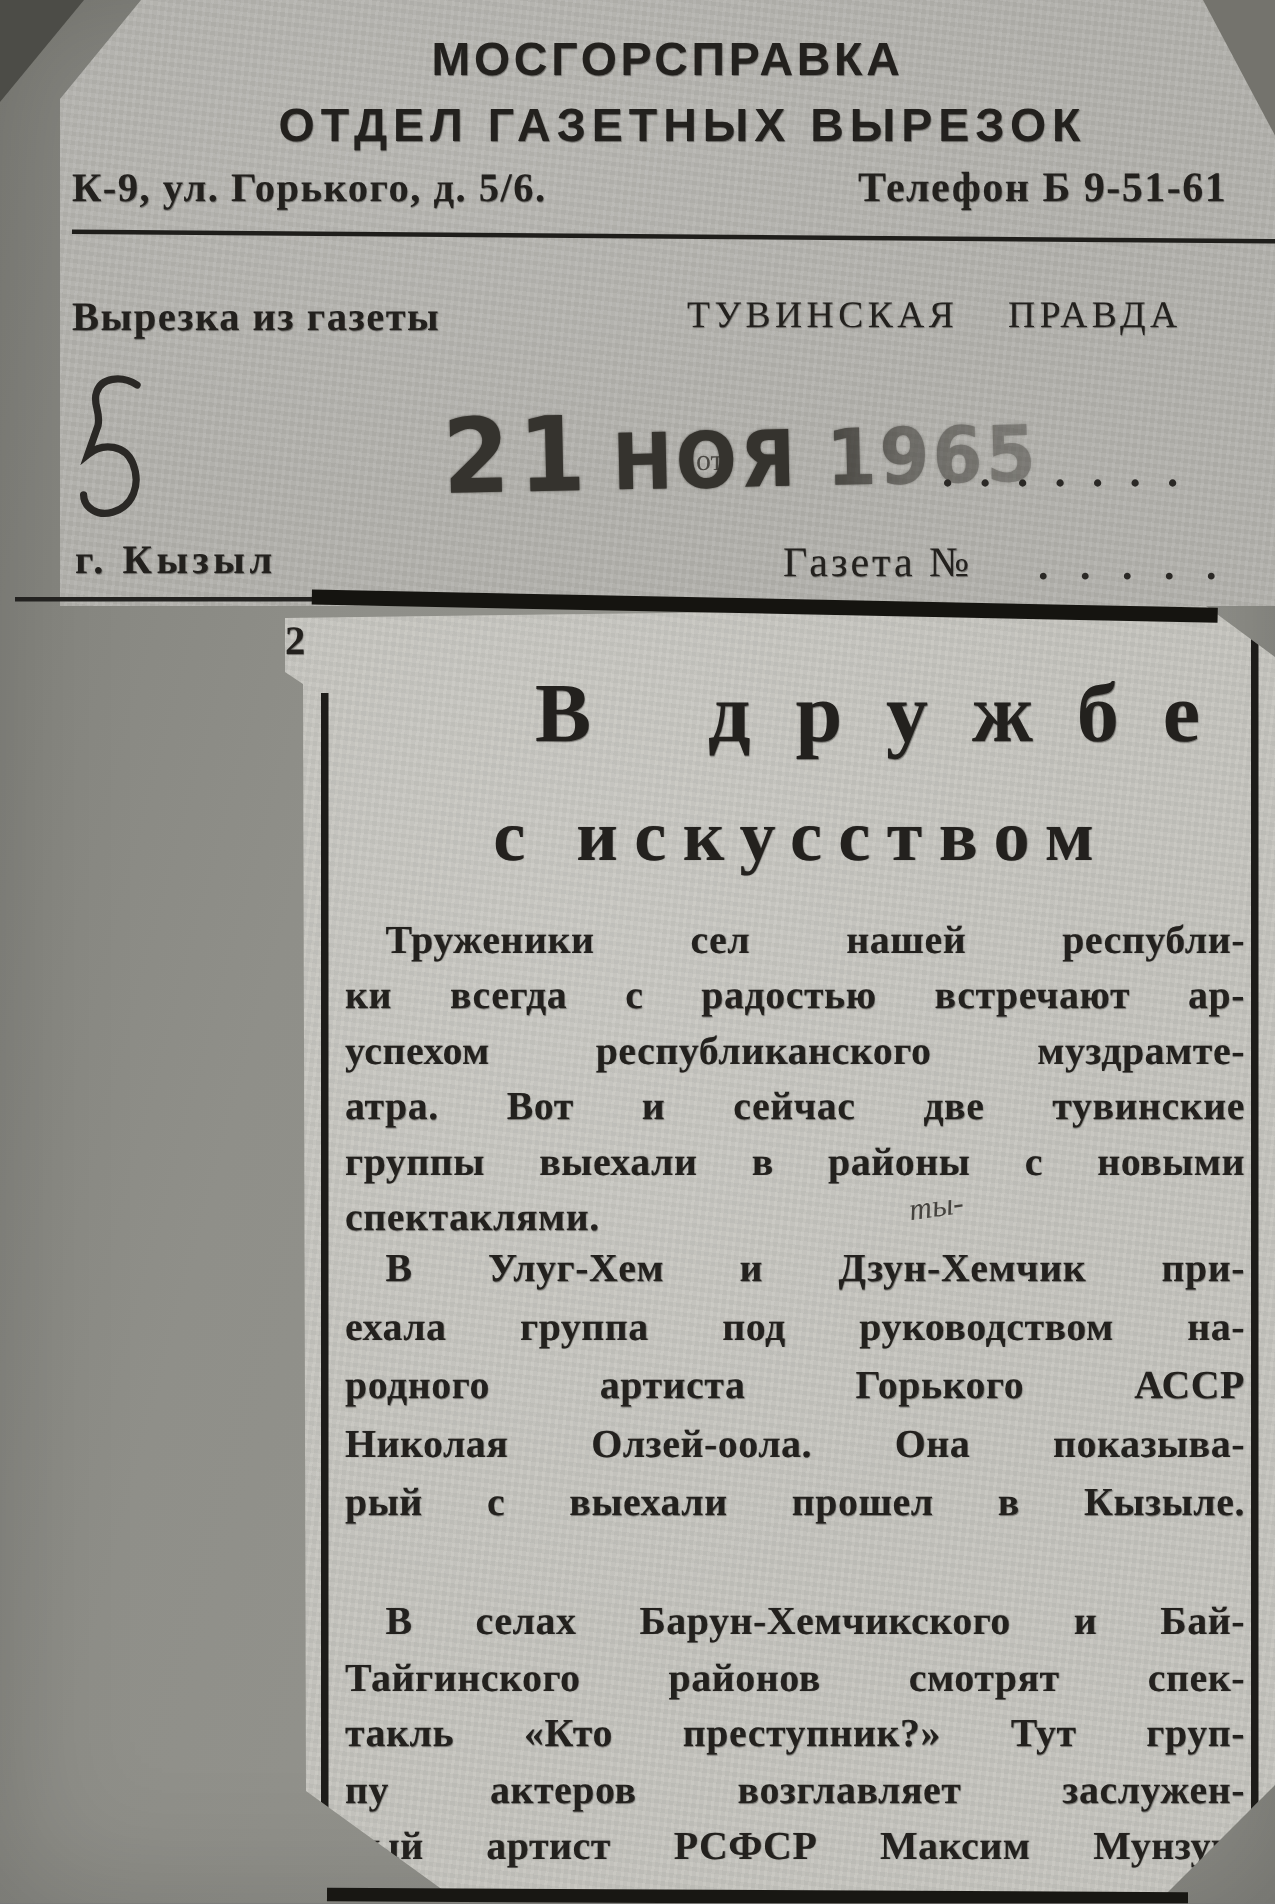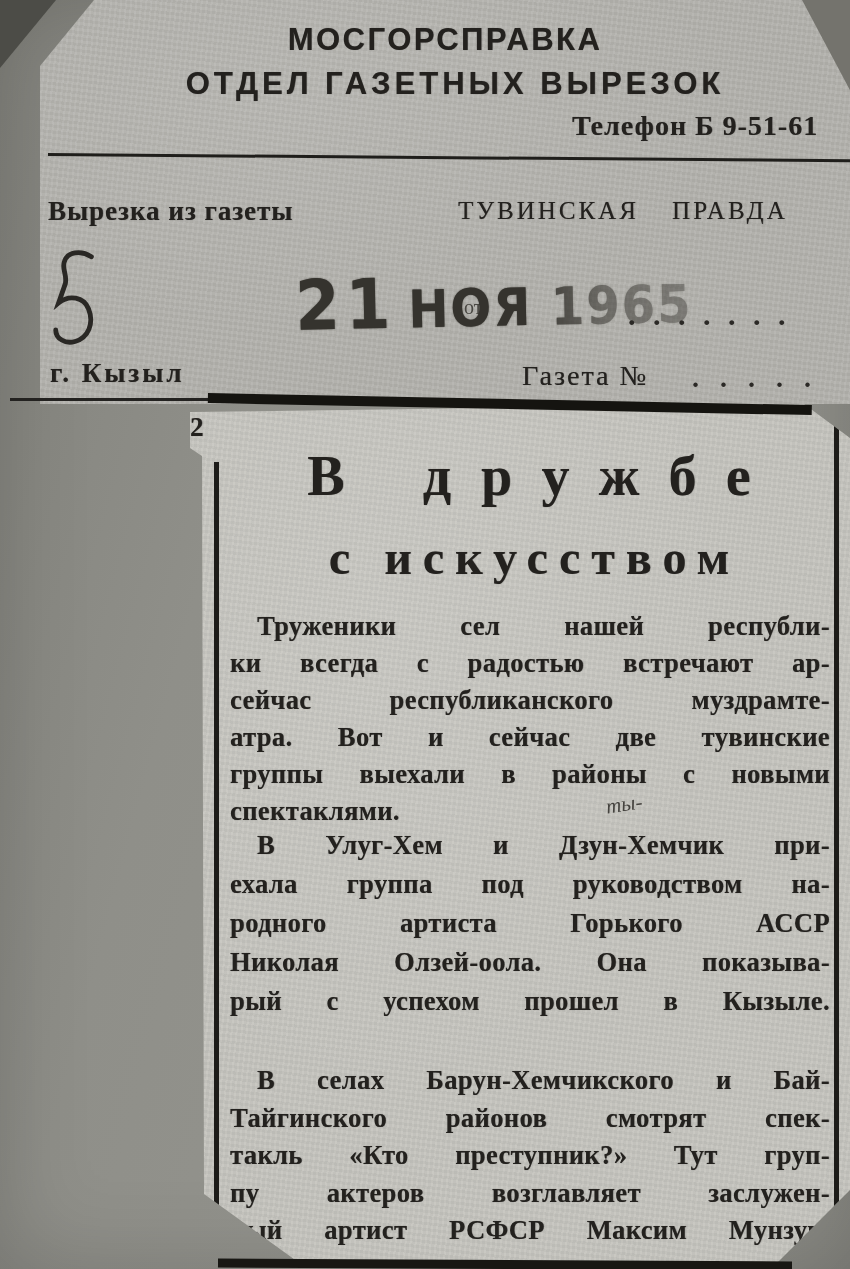--- a/index.html
+++ b/index.html
@@ -66,21 +66,21 @@
 
   
   .clipping {
     position:absolute; left:186px; top:404px; width:664px; height:858px;
     background-color: var(--clipping-paper,#c5c4be); z-index:1;
     clip-path: polygon(4px 8px, 618px 0, 664px 34px, 664px 786px, 592px 858px, 112px 858px, 18px 790px, 16px 52px, 4px 44px);
   }
   .pagenum { left:4px; top:8px; font-size:27px; font-weight:bold; }
   .left-rule  { left:28px;  top:58px; width:5px; height:772px; background:#1d1c19; }
   .right-rule { left:648px; top:20px; width:5px; height:806px; background:#1d1c19; }
-  .title1 { left:42px; top:40px; width:602px; text-align:center;
+  .title1 { left:42px; top:40px; width:602px; text-align:right;
     font-size:56px; font-weight:bold; letter-spacing:30px; word-spacing:4px; text-indent:30px; }
   .title2 { left:42px; top:126px; width:602px; text-align:center;
     font-size:48px; font-weight:bold; letter-spacing:11px; text-indent:11px; }
   .correction { left:420px; top:388px; font-size:21px; font-style:italic; color:#45433f;
     transform:rotate(-8deg); }
   .para { position:absolute; left:44px; width:600px; font-size:26.5px; font-weight:bold;
     letter-spacing:0.4px; }
   .para-1 { top:204px; line-height:37px; }
   .para-2 { top:422px; line-height:39px; }
   .para-3 { top:658px; line-height:37.5px; }
@@ -97,20 +97,21 @@
 <body>
 
 <div class="canvas">
 
   <div class="abs corner-tl"></div>
   <div class="abs bg-right"></div>
 
   <div class="slip paper">
     <div class="abs org1 ink">МОСГОРСПРАВКА</div>
     <div class="abs org2 ink">ОТДЕЛ ГАЗЕТНЫХ ВЫРЕЗОК</div>
+    <div class="abs addr ink">К-9, ул. Горького, д. 5/6.</div>
     <div class="abs phone ink">Телефон Б 9-51-61</div>
     <div class="abs rule1"></div>
     <div class="abs cutfrom ink">Вырезка из газеты</div>
     <div class="abs npname ink">ТУВИНСКАЯ ПРАВДА</div>
 
     <svg class="abs hand5" viewBox="0 0 60 110" aria-hidden="true">
       <path d="M47 9 C36 2 22 4 19 14 C16 22 22 27 20 37 L13 57 C24 48 39 51 44 63 C50 78 44 93 30 97 C20 100 10 94 10 85" fill="none" stroke-width="5" stroke-linecap="round"></path>
     </svg>
 
     <div class="abs ot">от</div>
@@ -131,31 +132,31 @@
     <div class="abs right-rule"></div>
 
     <div class="abs title1 ink">В дружбе</div>
     <div class="abs title2 ink">с искусством</div>
 
     <div class="abs correction">ты-</div>
 
     <div class="para para-1 ink">
         <div class="tline">Труженики сел нашей республи-</div>
         <div class="tline">ки всегда с радостью встречают ар-</div>
-        <div class="tline">сейчас республиканского муздрамте-</div>
+        <div class="tline">успехом республиканского муздрамте-</div>
         <div class="tline">атра. Вот и сейчас две тувинские</div>
         <div class="tline">группы выехали в районы с новыми</div>
         <div class="tline">спектаклями.</div>
       </div>
     <div class="para para-2 ink">
         <div class="tline">В Улуг-Хем и Дзун-Хемчик при-</div>
         <div class="tline">ехала группа под руководством на-</div>
         <div class="tline">родного артиста Горького АССР</div>
         <div class="tline">Николая Олзей-оола. Она показыва-</div>
-        <div class="tline">рый с успехом прошел в Кызыле.</div>
+        <div class="tline">рый с выехали прошел в Кызыле.</div>
       </div>
     <div class="para para-3 ink">
         <div class="tline">В селах Барун-Хемчикского и Бай-</div>
         <div class="tline">Тайгинского районов смотрят спек-</div>
         <div class="tline">такль «Кто преступник?» Тут груп-</div>
         <div class="tline">пу актеров возглавляет заслужен-</div>
         <div class="tline">ный артист РСФСР Максим Мунзук.</div>
       </div>
   </div>
 

